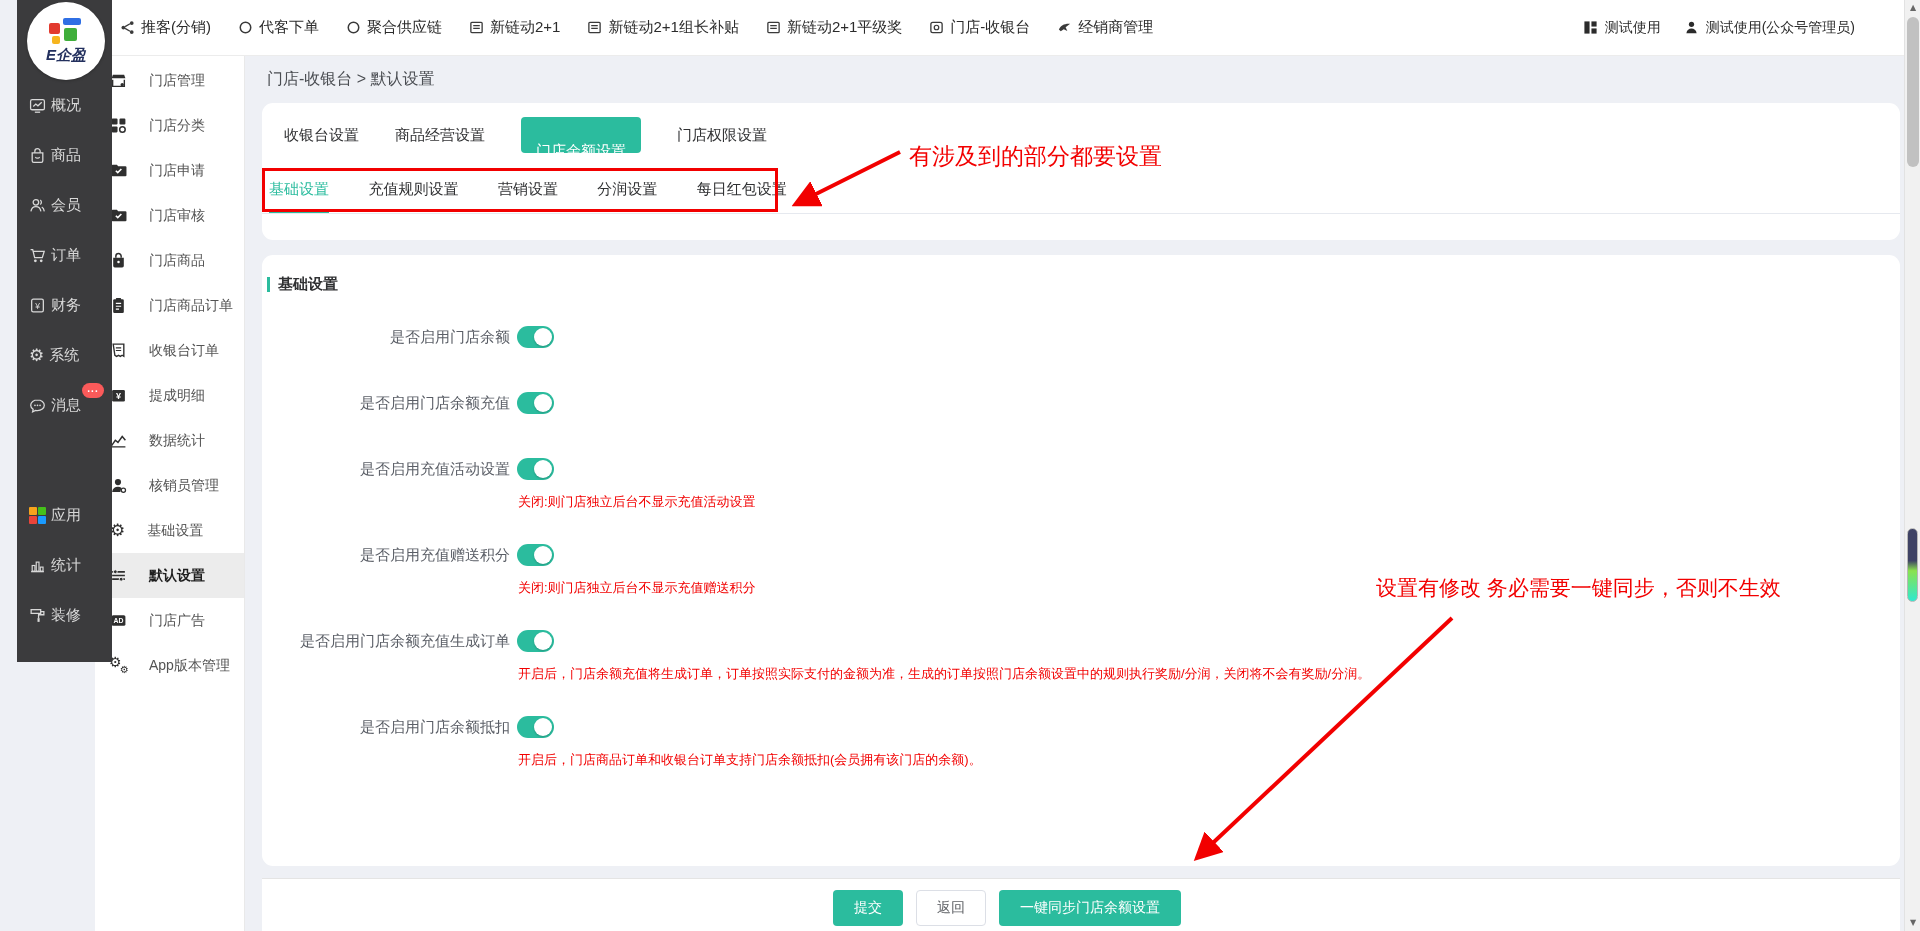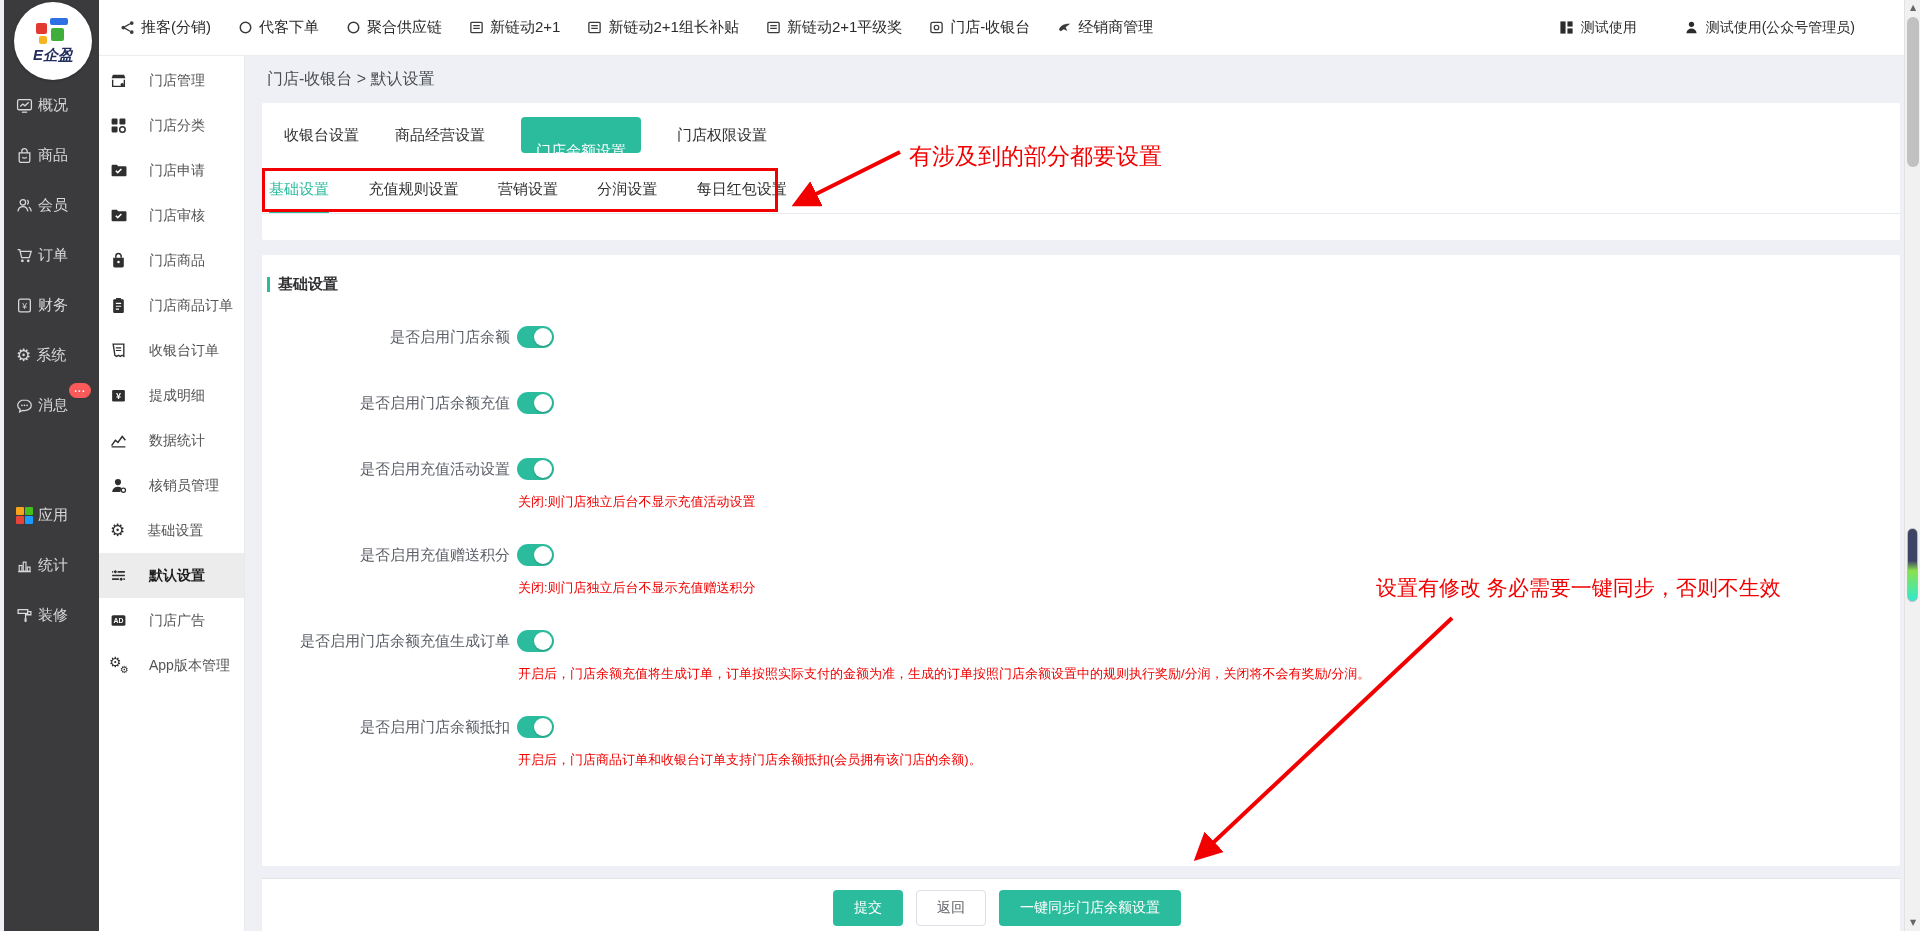--- a/index.html
+++ b/index.html
@@ -6,26 +6,26 @@
   html,body { width:1920px; height:931px; }
   body { font-family: "Liberation Sans", "DejaVu Sans", sans-serif; }
   #app { position:relative; width:1920px; height:931px; background:#eef0f5; overflow:hidden; }
 
   
   .topbar { position:absolute; left:95px; top:0; width:1809px; height:56px; background:#fff;
             border-bottom:1px solid #ececec; display:flex; align-items:center; padding:0 49px 0 25px; z-index:3; }
   .topnav { display:flex; align-items:center; gap:27px; }
   .topnav-item { display:flex; align-items:center; gap:6px; font-size:15px; color:#2b2b2b; cursor:pointer; white-space:nowrap; }
   .topnav-item .i { width:15px; height:15px; color:#3a3a3a; }
-  .acct { margin-left:auto; display:flex; align-items:center; gap:47px; }
+  .acct { margin-left:auto; display:flex; align-items:center; gap:23px; }
   .acct-item { display:flex; align-items:center; gap:7px; font-size:14px; color:#2b2b2b; cursor:pointer; white-space:nowrap; }
   .acct-item .i { width:15px; height:15px; color:#2b2b2b; }
 
   
-  .dark-side { position:absolute; left:4px; top:0; width:95px; height:931px; background:#3b3b3d; z-index:4; }
+  .dark-side { position:absolute; left:17px; top:0; width:95px; height:662px; background:#3b3b3d; z-index:4; }
   .logo { position:absolute; left:10px; top:2px; width:78px; height:78px; border-radius:50%; background:#fff;
           display:flex; flex-direction:column; align-items:center; justify-content:center; box-shadow:0 1px 3px rgba(0,0,0,.25); }
   .logo-blocks { position:relative; width:34px; height:26px; }
   .logo-blocks i { position:absolute; border-radius:2px; }
   .lb1 { left:14px; top:0;  width:18px; height:7px; background:#2f6fe4; }
   .lb2 { left:0;  top:5px;  width:11px; height:11px; background:#e23a2e; }
   .lb3 { left:15px; top:10px; width:13px; height:13px; background:#3fae3b; }
   .lb4 { left:3px; top:18px; width:8px; height:8px; background:#f6b51e; }
   .logo-text { font-size:15px; font-weight:bold; font-style:italic; color:#23305e; margin-top:2px; }
   .p-menu { position:absolute; left:0; top:80px; width:95px; }
@@ -47,21 +47,21 @@
   .s-item .i { width:17px; height:17px; color:#2f2f2f; flex:none; }
   .s-item .uicon { font-family:"DejaVu Sans", sans-serif; font-size:17px; line-height:17px; color:#2f2f2f; flex:none; }
   .s-item.sel { background:#ececec; color:#1f1f1f; font-weight:bold; }
   .dbl-gear { position:relative; width:17px; height:17px; flex:none; }
   .dbl-gear .g1 { position:absolute; left:-1px; top:-3px; font-size:14px; }
   .dbl-gear .g2 { position:absolute; right:-2px; bottom:-4px; font-size:10px; }
 
   
   .content { position:absolute; left:245px; top:56px; width:1659px; height:875px; background:#eef0f5; }
   .breadcrumb { height:47px; display:flex; align-items:center; padding-left:22px; font-size:16px; color:#4a4d52; }
-  .card { background:#fff; margin-left:17px; width:1638px; border-radius:2px; }
+  .card { background:#fff; margin-left:17px; width:1638px; border-radius:11px; }
   .card1 { height:137px; padding-top:13px; }
   .tabs { display:flex; align-items:center; gap:36px; height:38px; padding-left:22px; }
   .tab { font-size:15px; color:#303133; cursor:pointer; }
   .tab.active { background:#2bbc9e; color:#fff; height:36px; line-height:36px; padding:16px 15px; border-radius:4px; }
   .subtabs { margin-top:16px; padding-left:7px; border-bottom:1px solid #e6e9ef; }
   .subtab { display:inline-block; font-size:15px; color:#303133; padding:10px 0 12px; margin-right:35px; cursor:pointer; }
   .subtab.active { color:#2bbc9e; border-bottom:2px solid #2bbc9e; }
 
   .card2 { margin-top:15px; height:611px; padding-top:20px; }
   .sec-title { display:flex; align-items:center; gap:8px; height:18px; }

